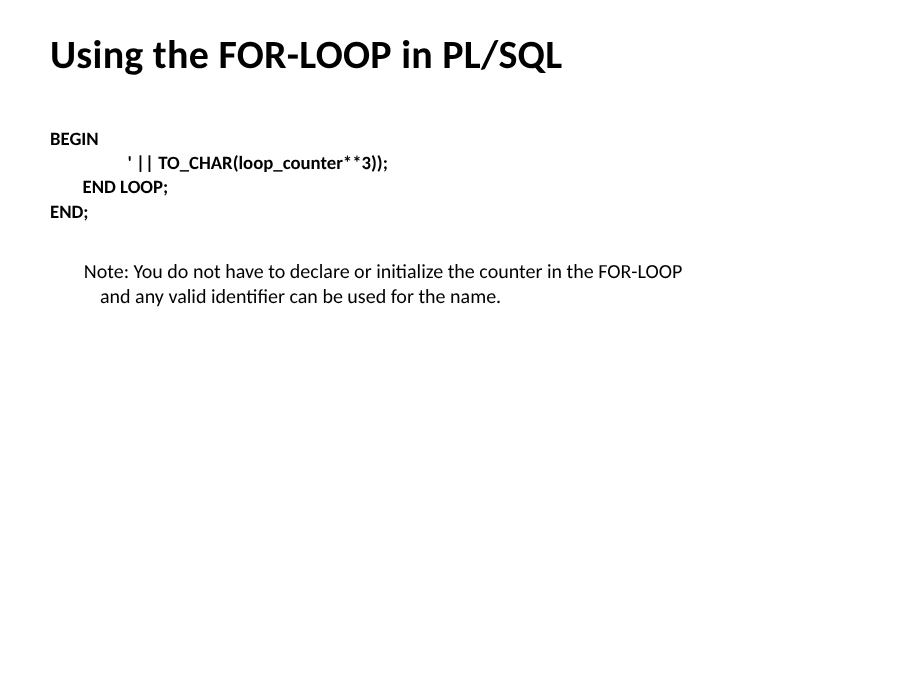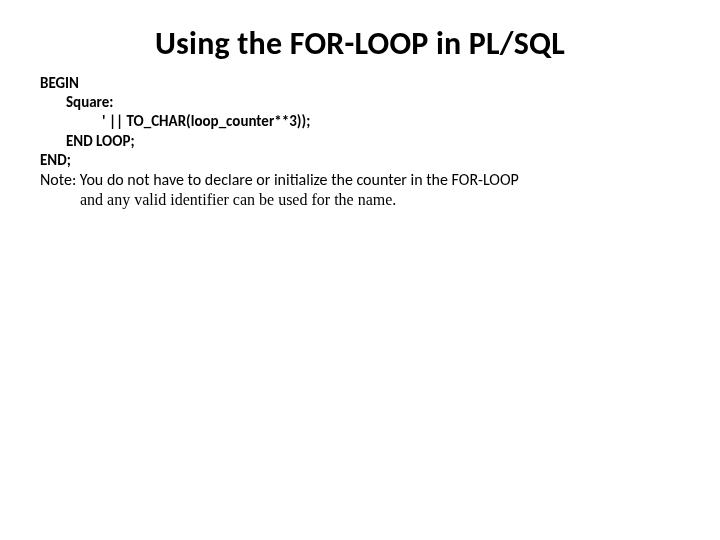--- a/index.html
+++ b/index.html
@@ -14,59 +14,59 @@
   .slide {
     width: 720px;
     height: 540px;
     position: relative;
     box-sizing: border-box;
     padding: 24px 40px 40px 40px;
   }
   .title {
     font-size: 32px;
     font-weight: 700;
-    text-align: center;
-    margin: 0 0 11px 0;
+    text-align: left;
+    margin: 0 0 40px 0;
     letter-spacing: 0.2px;
   }
   .code-block {
     font-size: 15px;
     font-weight: 700;
     line-height: 1.28;
+    margin-bottom: 28px;
   }
   .code-block div {
     white-space: pre;
   }
   .l0 { padding-left: 0; }
   .l1 { padding-left: 26px; }
   .l2 { padding-left: 62px; }
   .note {
     font-size: 16px;
     line-height: 1.25;
     padding-left: 0;
   }
   .note .prefix {
     display: inline;
+    margin-left: 27px;
   }
   .note .indent2 {
     display: block;
     padding-left: 40px;
-    font-family: Liberation Serif, serif;
   }
 </style>
 </head>
 <body>
 
 <div class="slide">
 
   <h1 class="title">Using the FOR-LOOP in PL/SQL</h1>
 
   <div class="code-block">
     <div class="l0">BEGIN</div>
-    <div class="l1">Square:</div>
     <div class="l2">' || TO_CHAR(loop_counter**3));</div>
     <div class="l1">END LOOP;</div>
     <div class="l0">END;</div>
   </div>
 
   <div class="note">
     <span class="prefix">Note: You do not have to declare or initialize the counter in the FOR-LOOP</span>
     <span class="indent2">and any valid identifier can be used for the name.</span>
   </div>
 

